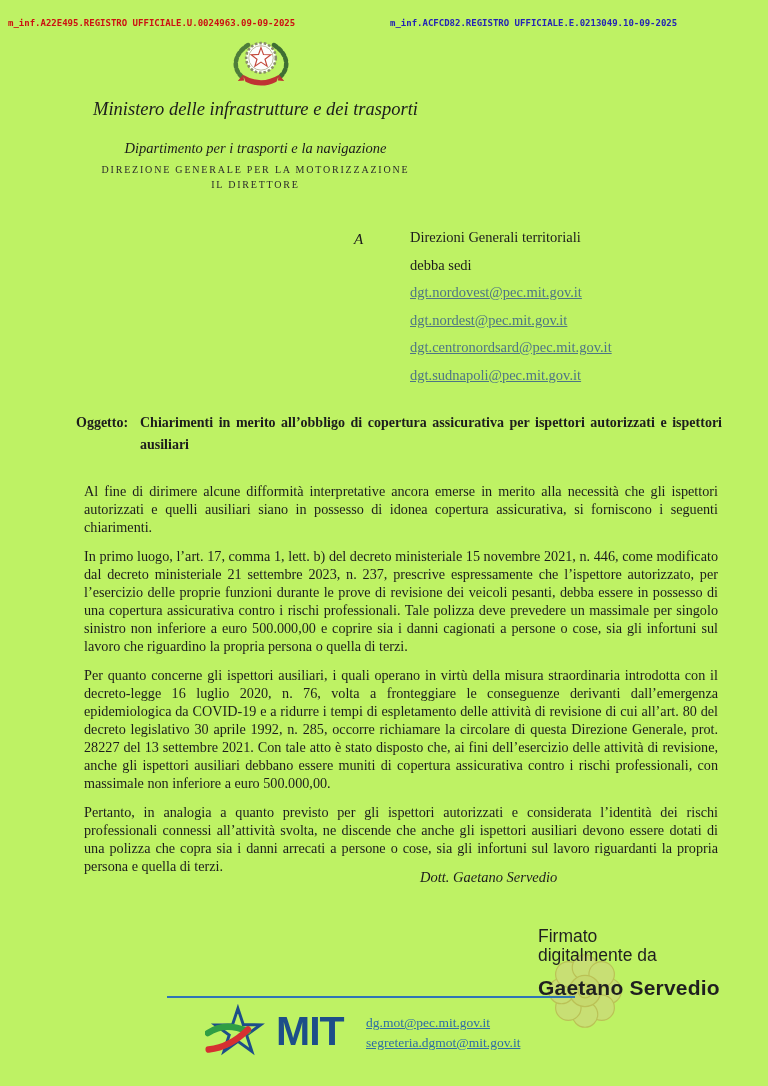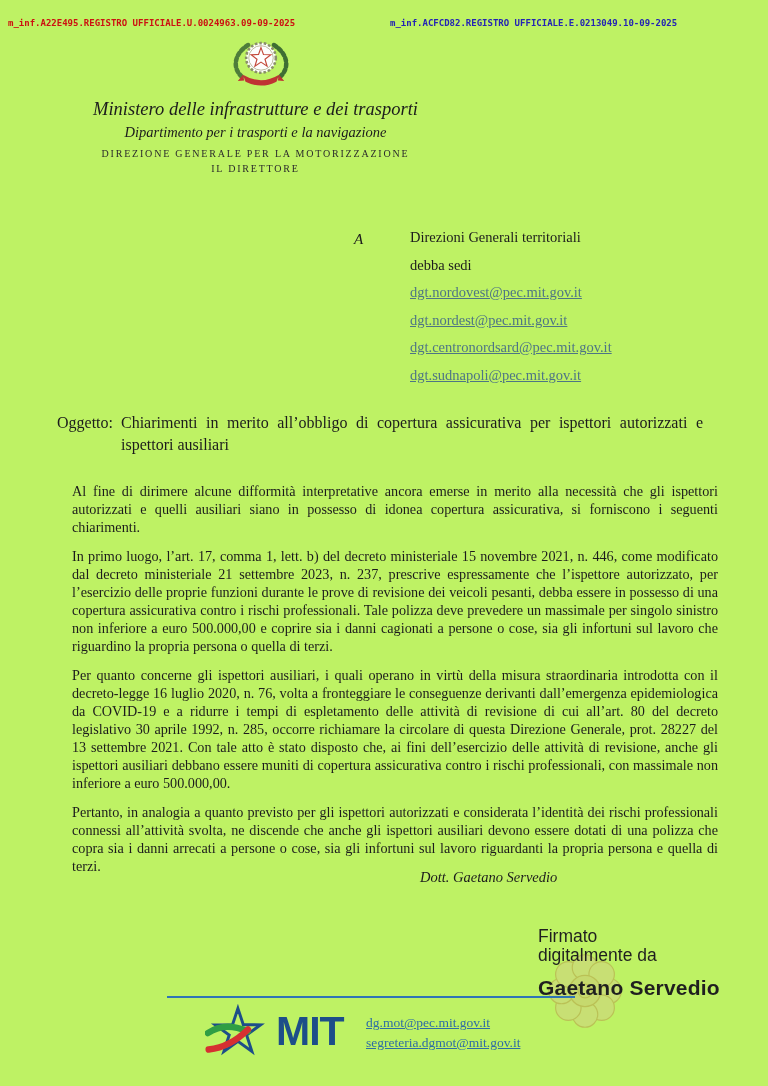--- a/index.html
+++ b/index.html
@@ -4,32 +4,32 @@
 <style>
   html,body{margin:0;padding:0;background:#ffffff;}
   .page{position:relative;width:768px;height:1086px;background:#bef264;overflow:hidden;
         font-family:"Liberation Serif", serif;color:#1c1c1c;}
   .abs{position:absolute;}
   .stamp{font-family:"DejaVu Sans Mono", monospace;font-size:9px;font-weight:bold;letter-spacing:0px;white-space:nowrap;}
   .stamp.red{color:#cc1111;}
   .stamp.blue{color:#2424b4;}
   .letterhead{left:58px;top:99px;width:395px;text-align:center;}
   .lh-ministry{font-size:18.5px;font-style:italic;line-height:1.15;}
-  .lh-dept{font-size:14.5px;font-style:italic;margin-top:4px;}
+  .lh-dept{font-size:14.5px;font-style:italic;margin-top:20px;}
   .lh-dir{font-size:10px;letter-spacing:1.8px;margin-top:7px;color:#2b2b2b;}
   .lh-role{font-size:10px;letter-spacing:1.8px;margin-top:4px;color:#2b2b2b;}
   .to-label{left:354px;top:231px;font-size:15px;font-style:italic;}
   .recipient{left:410px;top:224px;width:300px;font-size:14.5px;}
   .recipient div{line-height:27.5px;}
   .recipient a{color:#4e7585;text-decoration:underline;}
-  .subject{left:57px;top:412px;width:646px;display:flex;font-weight:normal;font-size:16px;line-height:22px;}
+  .subject{left:76px;top:412px;width:646px;display:flex;font-weight:bold;font-size:14px;line-height:22px;}
   .subject .lbl{width:64px;flex:0 0 64px;}
   .subject .txt{flex:1;text-align:justify;}
   .bodytext{left:72px;top:482px;width:646px;font-size:14.2px;line-height:18px;text-align:justify;}
-  .bodytext p{margin:0 0 11px 0;}
+  .bodytext p{margin:0 0 11px 12px;}
   .signer{left:420px;top:869px;width:240px;font-size:14.5px;font-style:italic;text-align:left;}
   .seal{left:536px;top:942px;width:98px;height:98px;pointer-events:none;}
   .digsig{left:538px;top:927px;width:210px;font-family:"Liberation Sans", sans-serif;color:#1f1f1f;}
   .digsig .lab{font-size:17.5px;line-height:1.08;width:140px;}
   .digsig .nam{font-size:21px;font-weight:bold;margin-top:11px;letter-spacing:0.2px;}
   .digsig .tim{font-size:9.5px;margin-top:11px;width:180px;line-height:1.25;color:#333;}
   .sig-rule{left:167px;top:996px;width:408px;height:0;border-top:2px solid #2e75b6;}
   .mit-text{left:276px;top:1008px;font-family:"Liberation Sans", sans-serif;font-weight:800;
             font-size:41px;color:#1d4e89;letter-spacing:-1px;}
   .footer-mails{left:366px;top:1013px;font-size:13.5px;line-height:19.5px;}

